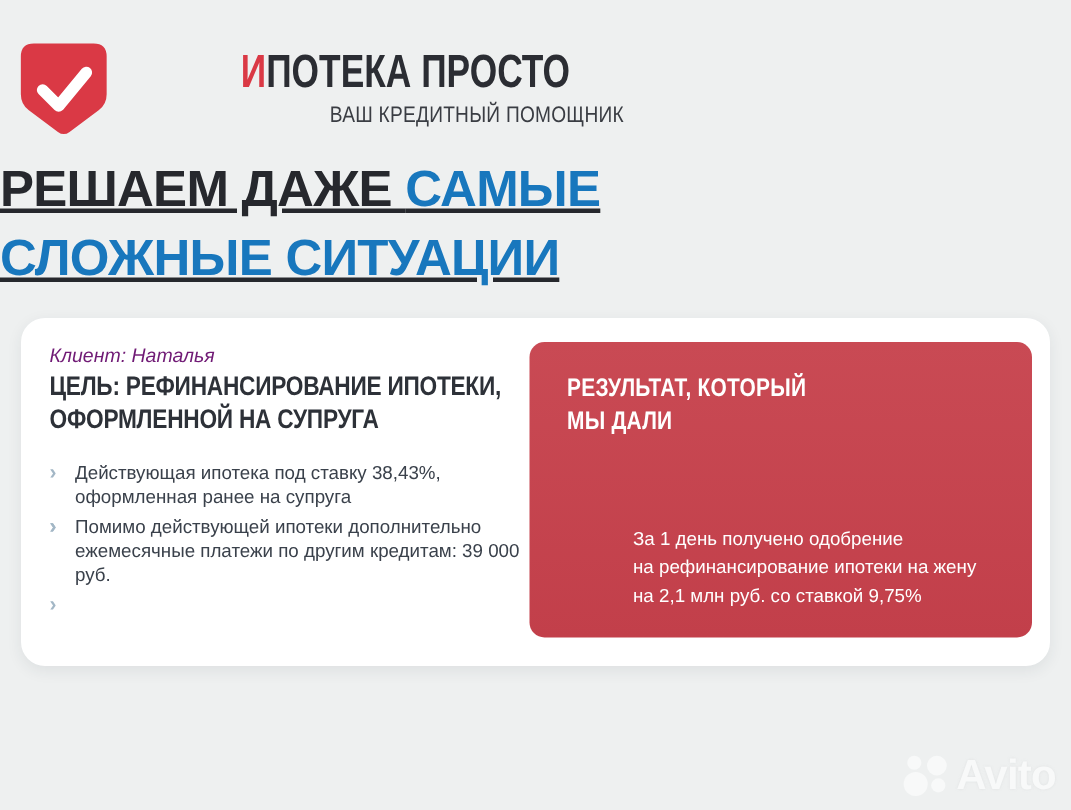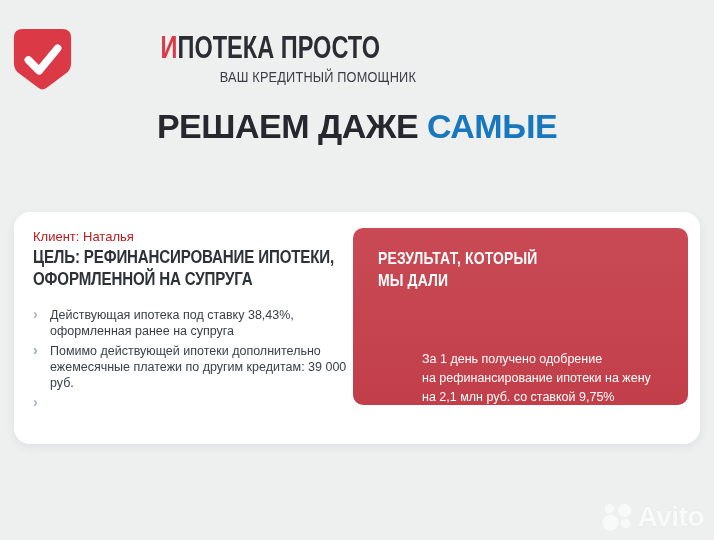--- a/index.html
+++ b/index.html
@@ -24,36 +24,36 @@
   .brand-sub {
     margin-top:4px;
     font-size:15px; color:#3a3d43; white-space:nowrap;
     transform:scaleX(0.85); transform-origin:left top;
     letter-spacing:0.2px;
   }
 
   
   .hero {
     position:absolute; left:0; right:0; top:103px;
-    text-align:center;
+    text-align:left;
     font-size:34px; font-weight:bold; line-height:46px;
-    color:#26282d; letter-spacing:-0.5px;
+    color:#26282d; letter-spacing:-0.5px;text-decoration:underline;
   }
   .hero .blue { color:#1877bd; }
 
   
   .card {
     position:absolute; left:14px; top:212px;
     width:686px; height:232px;
     background:#ffffff; border-radius:16px;
     box-shadow:0 3px 10px rgba(40,45,60,0.08);
   }
   .client {
     position:absolute; left:19px; top:17px;
-    font-size:13px; color:#b91c1c;
+    font-size:13px; color:#701a75;font-style:italic;
   }
   .goal {
     position:absolute; left:19px; top:34px;
     font-size:18px; font-weight:bold; line-height:22px;
     color:#2d3138; white-space:pre; letter-spacing:-0.2px;
     transform:scaleX(0.84); transform-origin:left top;
   }
   .bullets {
     position:absolute; left:19px; top:95px; width:315px;
     margin:0; padding:0; list-style:none;
@@ -63,21 +63,21 @@
     font-size:12.5px; line-height:16px; color:#3a414b;
   }
   .bullets .chev {
     position:absolute; left:0; top:-1px;
     color:#a3b7c6; font-size:14px; font-weight:bold;
   }
 
   
   .result {
     position:absolute; left:339px; top:16px;
-    width:335px; height:177px; border-radius:10px;
+    width:335px; height:197px; border-radius:10px;
     background:linear-gradient(180deg,#c94a54 0%,#c23f4a 100%);
   }
   .result-title {
     position:absolute; left:25px; top:20px;
     font-size:17px; font-weight:bold; color:#ffffff;
     line-height:22px; white-space:pre-line; letter-spacing:0.2px;
     transform:scaleX(0.82); transform-origin:left top;
   }
   .result-body {
     position:absolute; left:25px; top:122px; width:300px;
@@ -110,20 +110,21 @@
       <path d="M16 33 L27 44 L46 21" stroke="#ffffff" stroke-width="8" fill="none" stroke-linecap="round" stroke-linejoin="round"></path>
     </svg>
     <div class="brand-text">
       <div class="brand-title"><span class="accent">И</span><span>ПОТЕКА ПРОСТО</span></div>
       <div class="brand-sub">ВАШ КРЕДИТНЫЙ ПОМОЩНИК</div>
     </div>
   </div>
 
   <div class="hero">
     <div><span>РЕШАЕМ ДАЖЕ </span><span class="blue">САМЫЕ</span></div>
+    <div class="blue">СЛОЖНЫЕ СИТУАЦИИ</div>
   </div>
 
   <div class="card">
     <div class="client">Клиент: Наталья</div>
     <div class="goal">ЦЕЛЬ: РЕФИНАНСИРОВАНИЕ ИПОТЕКИ,
 ОФОРМЛЕННОЙ НА СУПРУГА</div>
 
     <ul class="bullets">
       <li>
         <span class="chev">›</span>

